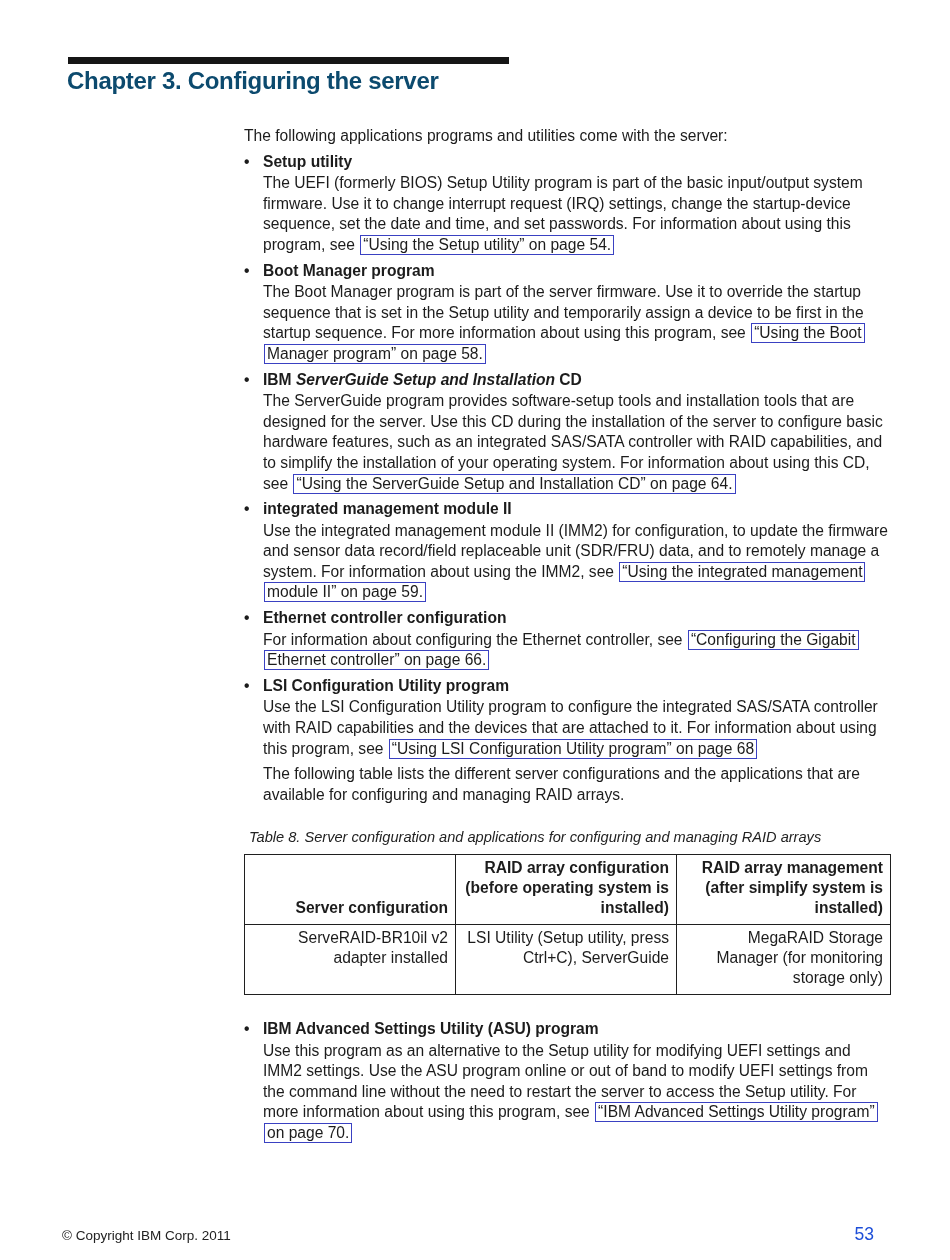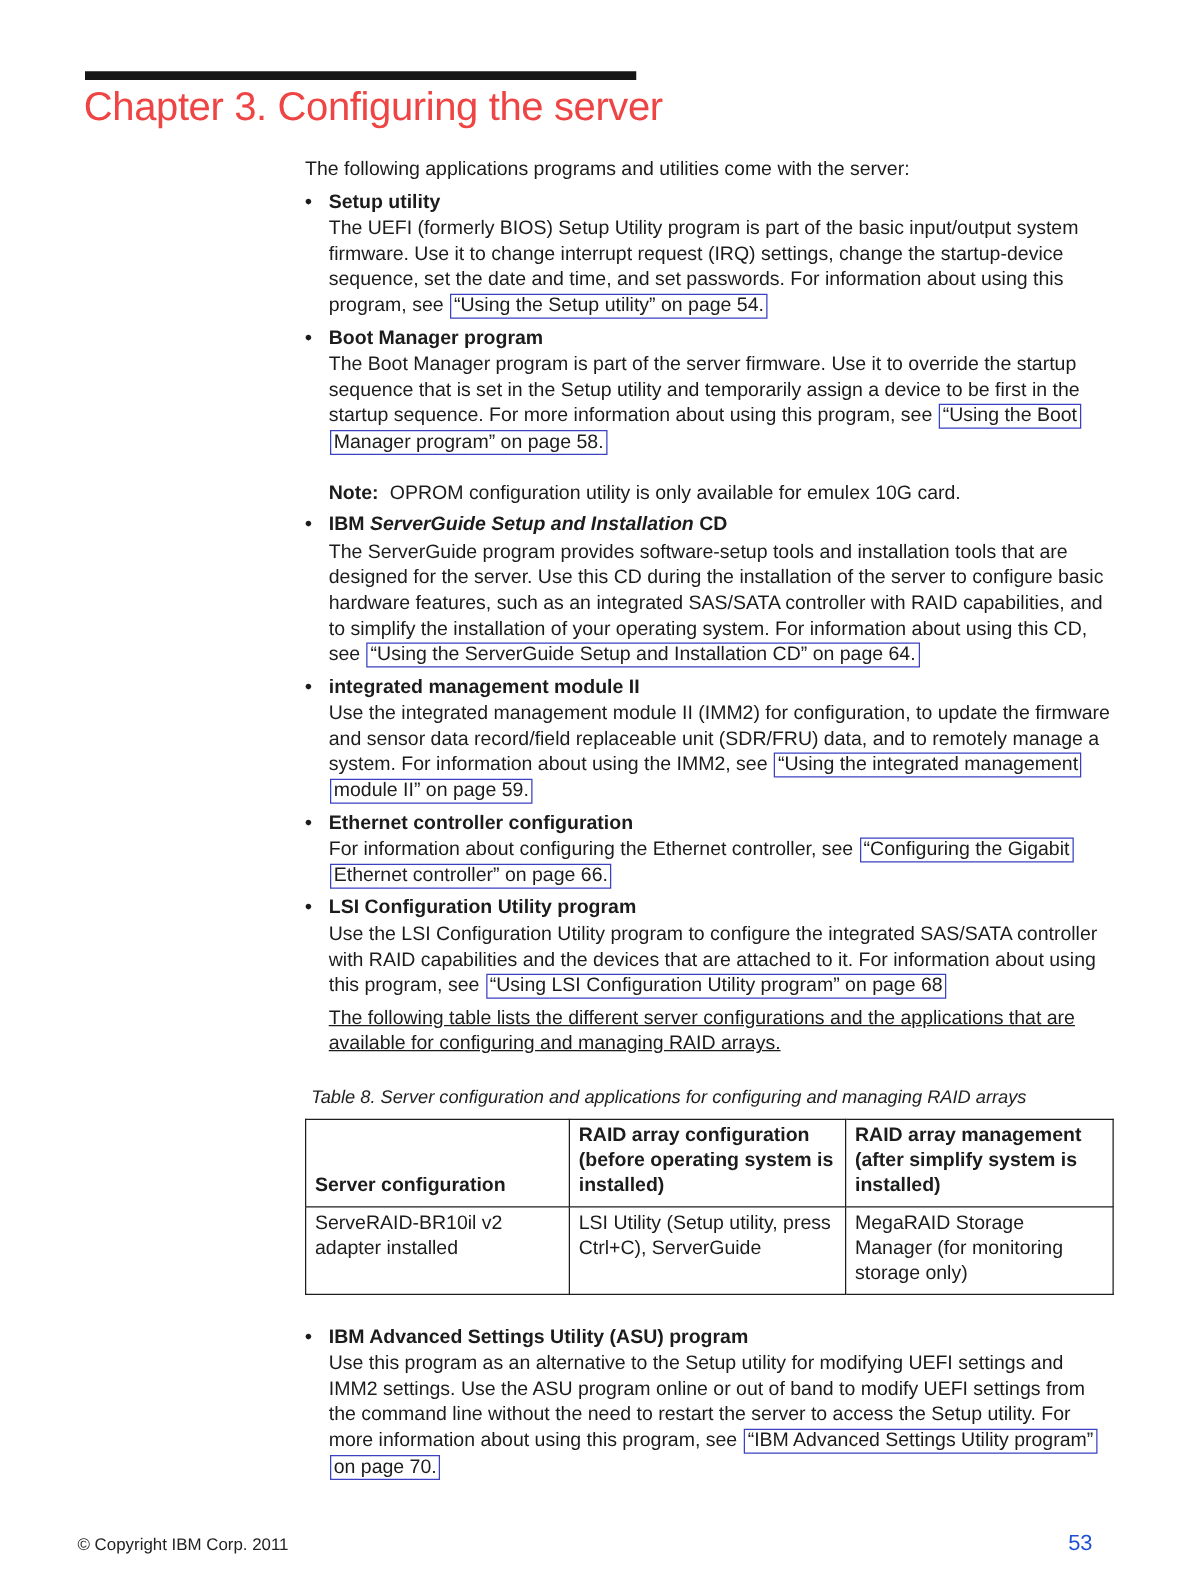--- a/index.html
+++ b/index.html
@@ -3,42 +3,42 @@
 <meta charset="utf-8">
 <style>
   html, body { margin:0; padding:0; background:#ffffff; }
   .page {
     position:relative; width:950px; height:1260px; background:#ffffff;
     font-family:"Liberation Sans", sans-serif; color:#1c1c1c; overflow:hidden;
   }
   .chapter-rule { position:absolute; left:68px; top:57px; width:441px; height:7px; background:#161616; }
   .chapter-title {
     position:absolute; left:67px; top:67px; margin:0;
-    font-size:32px; font-weight:normal; letter-spacing:-0.3px; color:#ef4444; white-space:nowrap;
+    font-size:24px; font-weight:bold; letter-spacing:-0.3px; color:#0c4a6e; white-space:nowrap;
   }
   .content { position:absolute; left:244px; top:126px; width:648px; font-size:15.6px; line-height:20.6px; }
   .intro { margin:0; }
   .bullet { margin-top:5px; }
   .bullet-head { display:flex; }
   .dot { width:19px; flex:0 0 19px; font-weight:bold; }
   .b-title { font-weight:bold; }
   .b-title .ital { font-style:italic; }
   .b-body { margin:1px 0 0 19px; }
   .linkbox {
     border:1.6px solid #3a41c2; padding:0 2px 1px 2px; margin:0 1px;
     box-decoration-break:clone; -webkit-box-decoration-break:clone;
   }
   .note { margin:20px 0 0 19px; }
   .note-label { font-weight:bold; margin-right:9px; }
-  .para2 { margin:5px 0 0 19px;text-decoration:underline; }
+  .para2 { margin:5px 0 0 19px; }
   .tbl-caption { margin:22px 0 6px 5px; font-style:italic; font-size:14.6px; color:#222; }
   table.cfg { border-collapse:collapse; table-layout:fixed; width:646px; }
   .cfg th, .cfg td {
     border:1.7px solid #1f1f1f; padding:3px 7px 6px 7px;
-    font-size:15.6px; line-height:20px; text-align:left; vertical-align:top;
+    font-size:15.6px; line-height:20px; text-align:right; vertical-align:top;
   }
   .cfg th { font-weight:bold; }
   .cfg th.bottom-align { vertical-align:bottom; }
   .after-table { margin-top:24px; }
   .footer {
     position:absolute; left:62px; right:76px; top:1224px;
     display:flex; justify-content:space-between; align-items:baseline;
   }
   .copyright { font-size:13.5px; color:#222; }
   .page-num { font-weight:normal; font-size:17.5px; color:#1d4ed8; }
@@ -62,21 +62,20 @@
       </div>
       <p class="b-body"><span>The UEFI (formerly BIOS) Setup Utility program is part of the basic input/output system firmware. Use it to change interrupt request (IRQ) settings, change the startup-device sequence, set the date and time, and set passwords. For information about using this program, see </span><span class="linkbox">“Using the Setup utility” on page 54.</span></p>
     </div>
 
     <div class="bullet">
       <div class="bullet-head">
         <span class="dot">•</span>
         <span class="b-title">Boot Manager program</span>
       </div>
       <p class="b-body"><span>The Boot Manager program is part of the server firmware. Use it to override the startup sequence that is set in the Setup utility and temporarily assign a device to be first in the startup sequence. For more information about using this program, see </span><span class="linkbox">“Using the Boot Manager program” on page 58.</span></p>
-      <p class="note"><span class="note-label">Note:</span><span>OPROM configuration utility is only available for emulex 10G card.</span></p>
     </div>
 
     <div class="bullet">
       <div class="bullet-head">
         <span class="dot">•</span>
         <span class="b-title"><span>IBM </span><span class="ital">ServerGuide Setup and Installation</span><span> CD</span></span>
       </div>
       <p class="b-body"><span>The ServerGuide program provides software-setup tools and installation tools that are designed for the server. Use this CD during the installation of the server to configure basic hardware features, such as an integrated SAS/SATA controller with RAID capabilities, and to simplify the installation of your operating system. For information about using this CD, see </span><span class="linkbox">“Using the ServerGuide Setup and Installation CD” on page 64.</span></p>
     </div>
 

